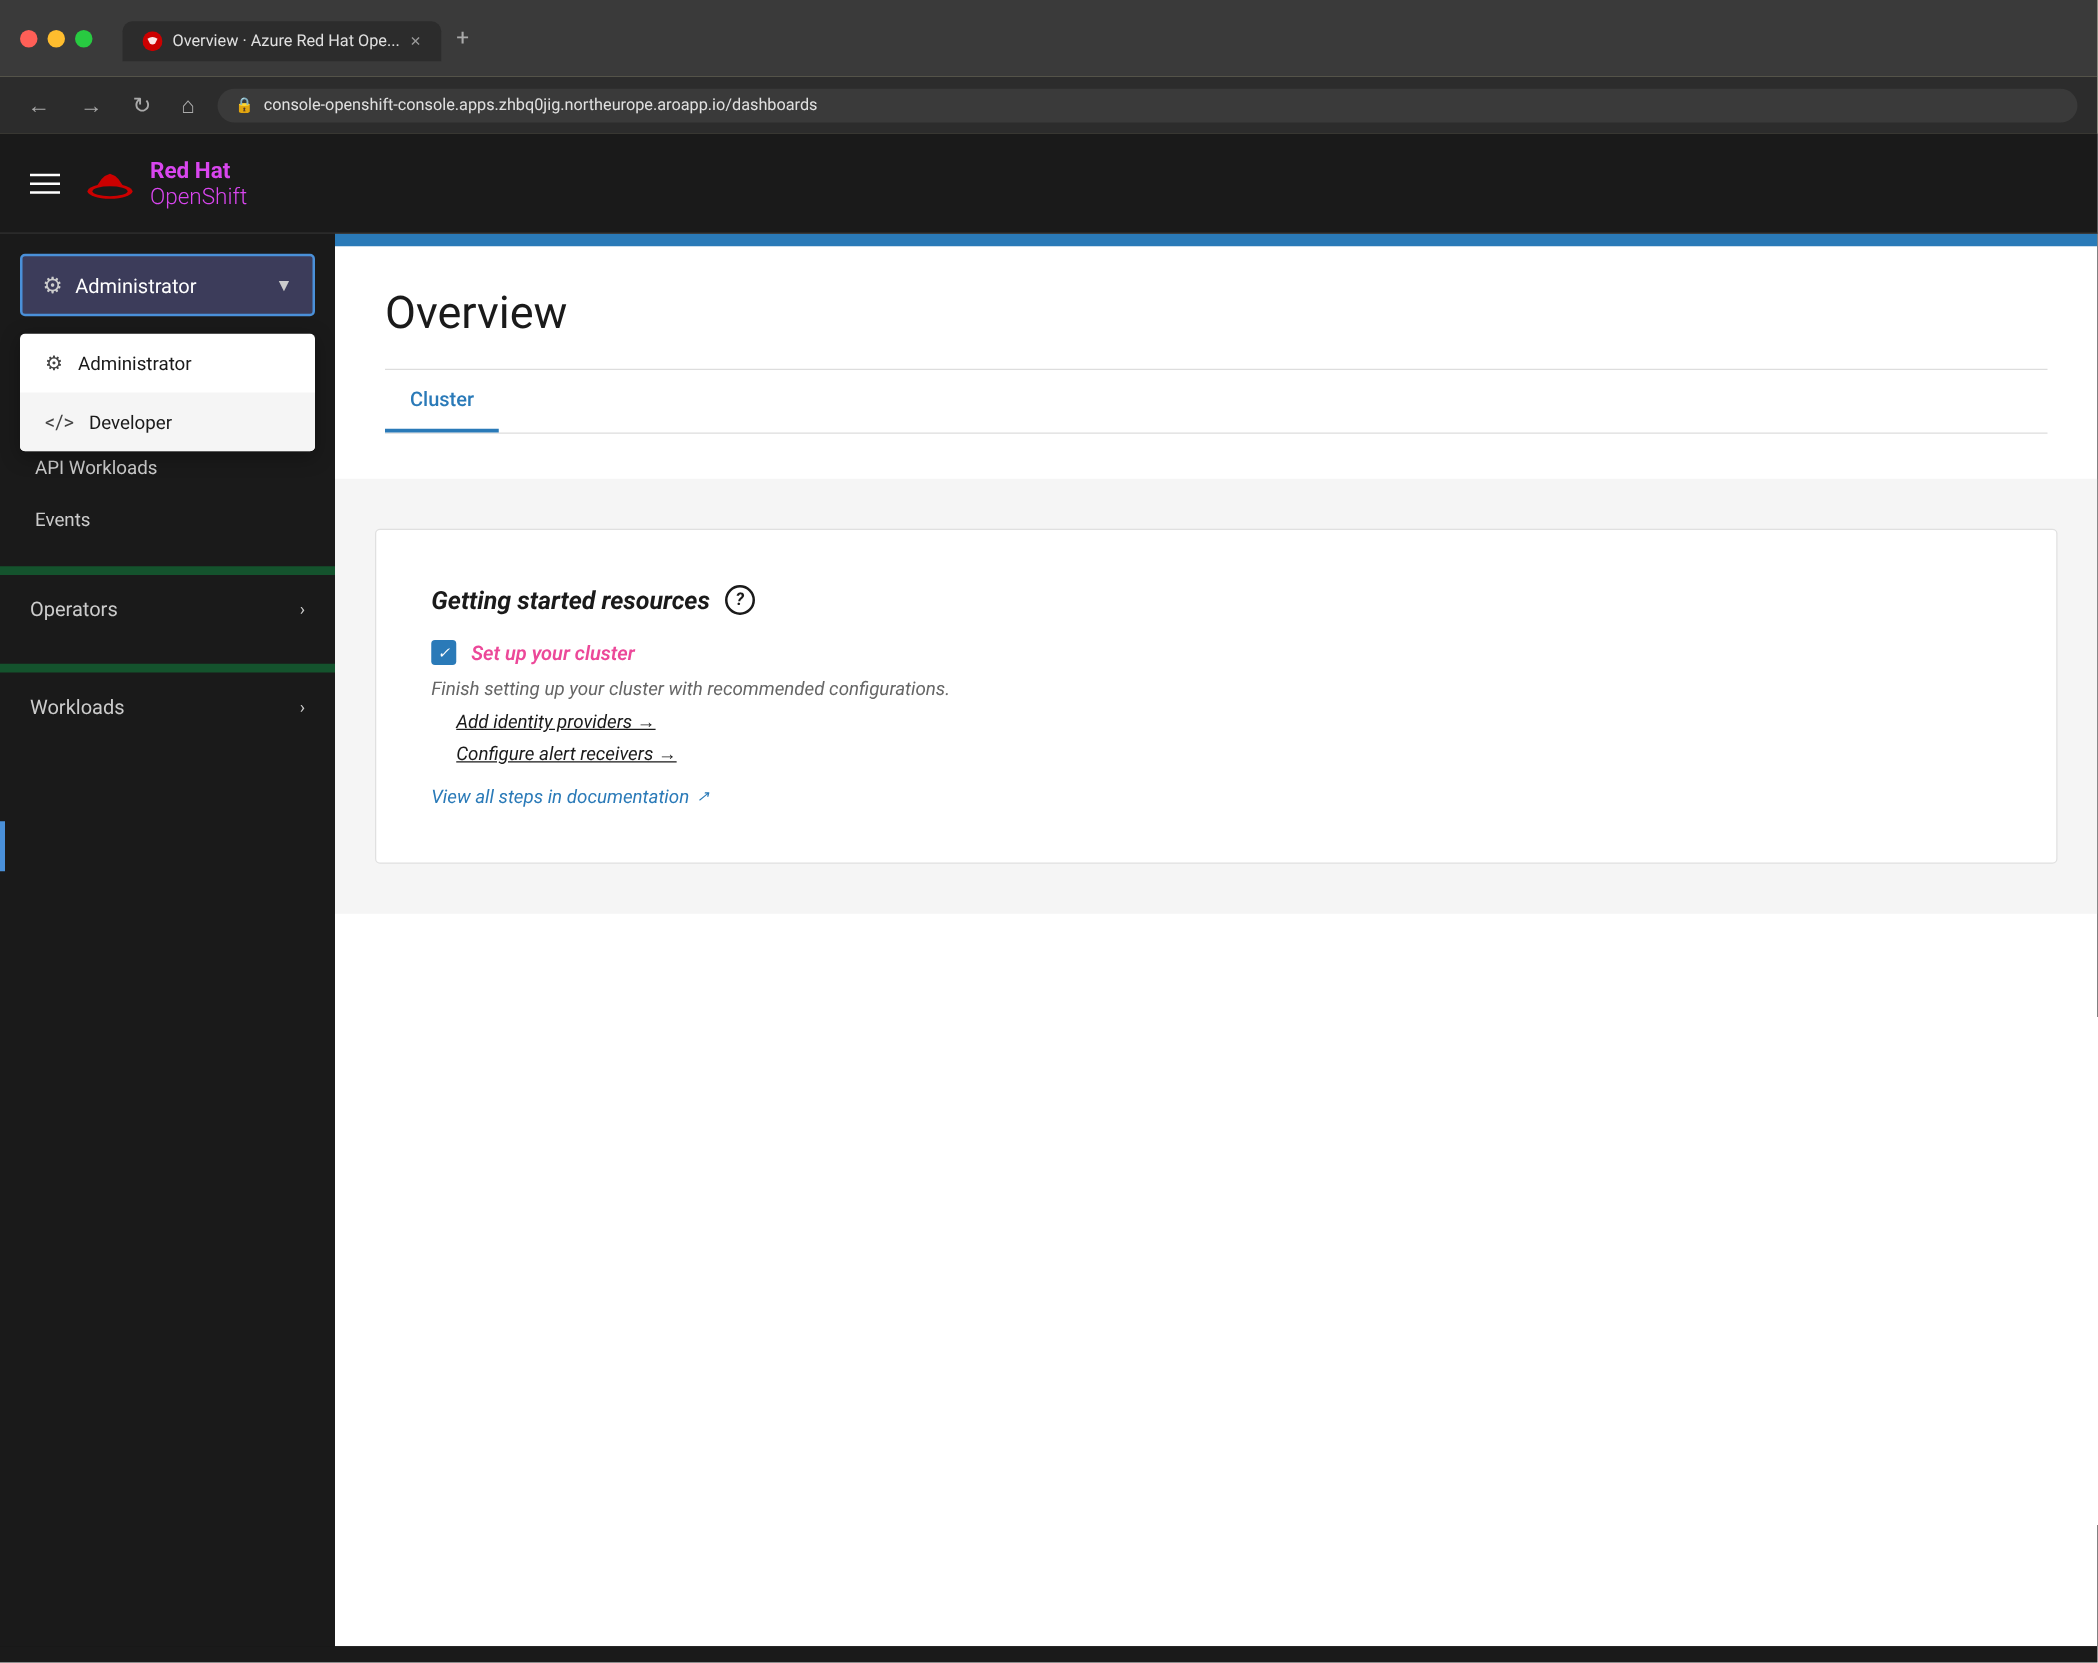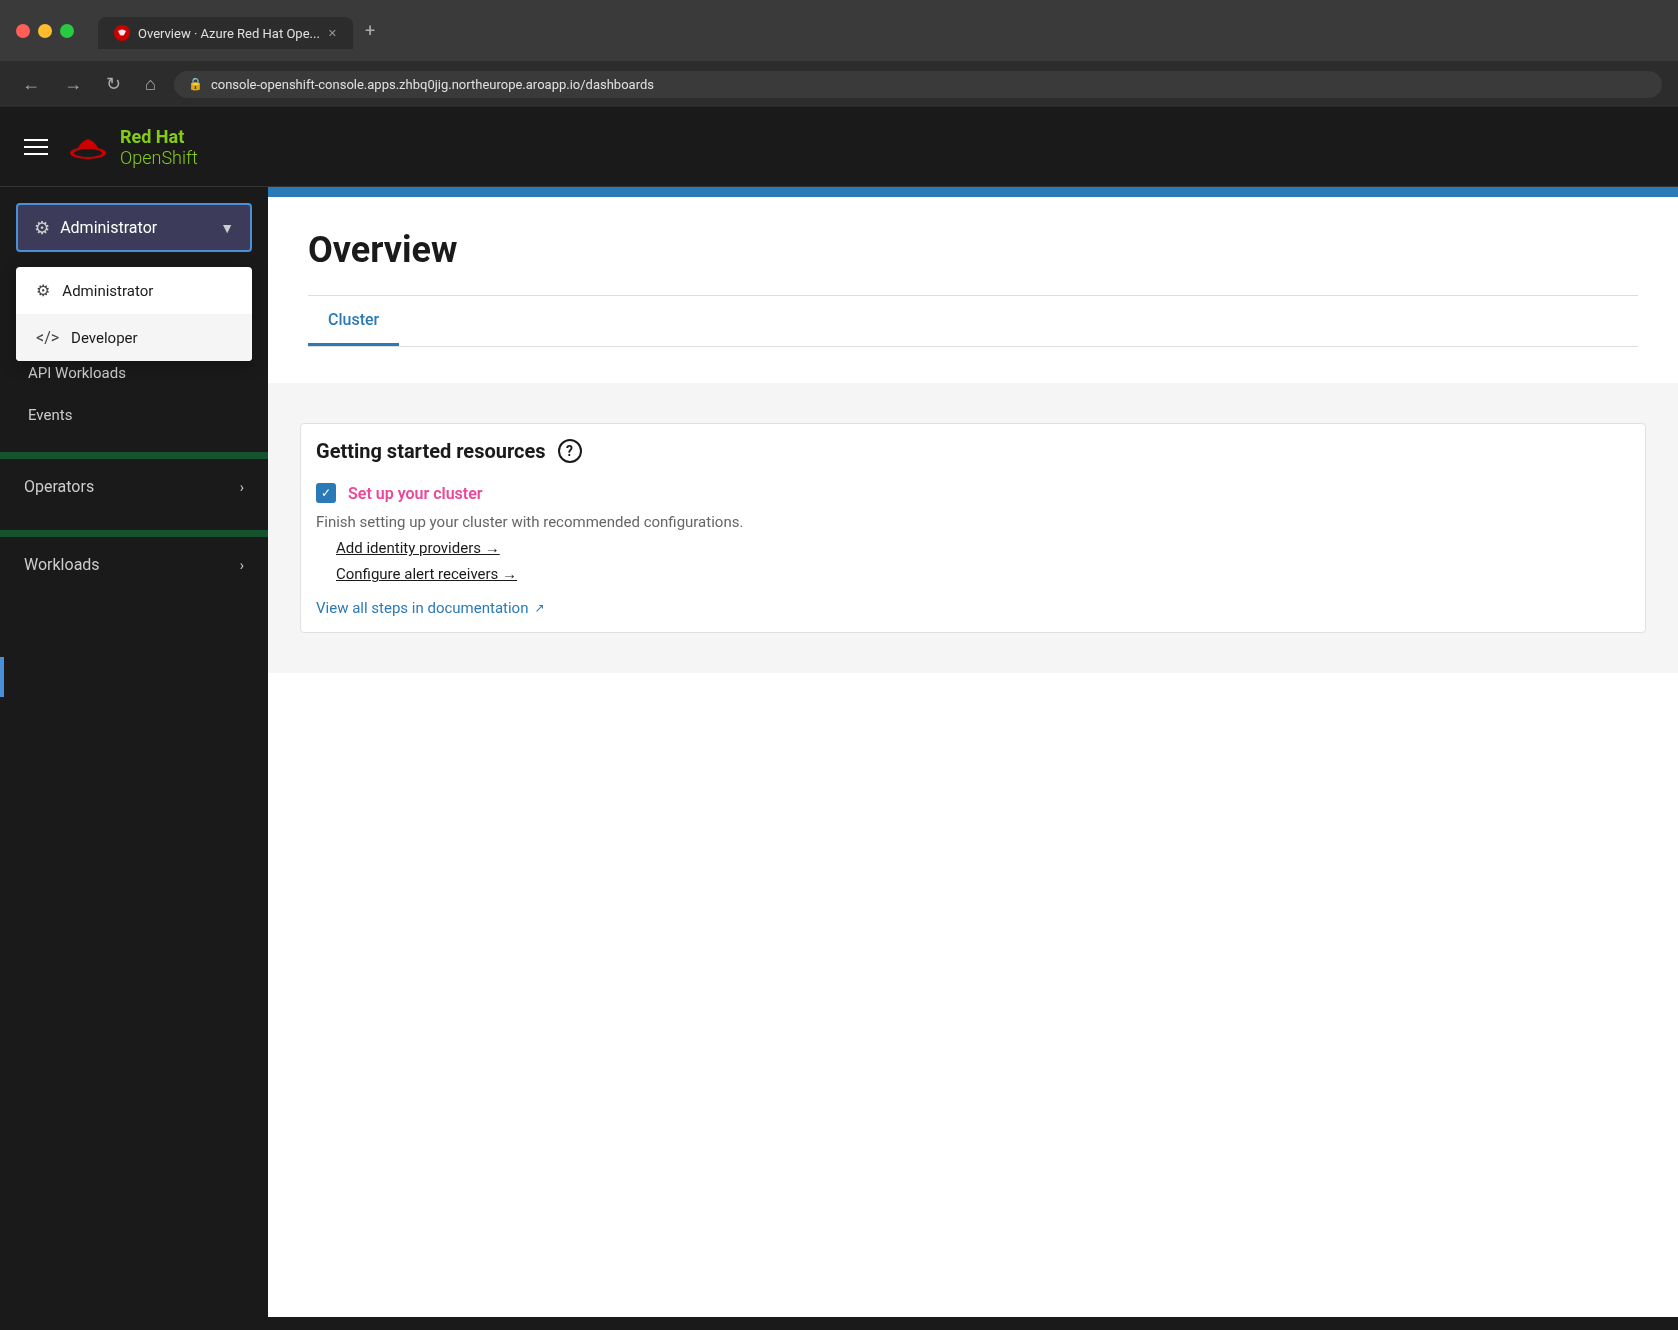--- a/index.html
+++ b/index.html
@@ -27,21 +27,21 @@
     .address-text { color: #e0e0e0; font-size: 13px; }
 
     
     .app { display: flex; flex-direction: column; height: calc(1330px - 120px); background: #1a1a1a; }
     .app-header { background: #1a1a1a; display: flex; align-items: center; padding: 16px 24px; border-bottom: 1px solid #333; height: 80px; }
     .hamburger { color: white; font-size: 20px; cursor: pointer; margin-right: 20px; display: flex; flex-direction: column; gap: 5px; }
     .hamburger span { display: block; width: 24px; height: 2px; background: white; }
     .logo-area { display: flex; align-items: center; gap: 12px; }
     .redhat-logo { display: flex; align-items: center; }
     .logo-hat { width: 40px; height: 32px; }
-    .logo-text { color: #84cc16; }
+    .logo-text { color: #d946ef; }
     .logo-text .brand { font-size: 18px; font-weight: 700; display: block; }
     .logo-text .product { font-size: 18px; font-weight: 300; display: block; }
 
     .app-body { display: flex; flex: 1; overflow: hidden; }
 
     
     .sidebar { background: #1a1a1a; width: 268px; flex-shrink: 0; overflow-y: auto; position: relative; }
 
     .perspective-selector { margin: 16px; background: #3c3c5a; border: 2px solid #4a90d9; border-radius: 4px; padding: 12px 16px; display: flex; align-items: center; gap: 10px; cursor: pointer; }
     .perspective-icon { color: #ccc; font-size: 18px; }
@@ -61,29 +61,29 @@
     .sidebar-item { padding: 12px 28px; color: #ccc; font-size: 15px; cursor: pointer; }
 
     .sidebar-section { border-top: 7px solid #14532d; margin-top: 16px; }
     .sidebar-section-item { display: flex; align-items: center; justify-content: space-between; padding: 18px 24px; color: #ccc; font-size: 16px; cursor: pointer; }
     .sidebar-section-chevron { font-size: 14px; }
 
     
     .main-content { flex: 1; background: white; overflow-y: auto; }
     .main-header-bar { background: #2a7ab8; height: 10px; }
     .main-inner { padding: 32px 40px; }
-    .page-title { font-size: 36px; font-weight: 700; color: #1a1a1a; margin-bottom: 24px; }
+    .page-title { font-size: 36px; font-weight: 400; color: #1a1a1a; margin-bottom: 24px; }
     .page-divider { border: none; border-top: 1px solid #ddd; margin-bottom: 0; }
 
     .tabs-bar { display: flex; border-bottom: 1px solid #ddd; margin-bottom: 4px; }
     .tab-item { padding: 14px 20px; font-size: 16px; cursor: pointer; color: #666; border-bottom: 3px solid transparent; }
     .tab-item.active { color: #2a7ab8; border-bottom: 3px solid #2a7ab8; font-weight: 500; }
 
     .content-section { background: #f5f5f5; padding: 24px 0; }
-    .card { background: white; margin: 16px 32px; border-radius: 4px; border: 1px solid #e0e0e0; padding: 15px; }
+    .card { background: white; margin: 16px 32px; border-radius: 4px; border: 1px solid #e0e0e0; padding: 44px; font-style: italic; }
     .card-title { font-size: 20px; font-weight: 700; color: #1a1a1a; display: flex; align-items: center; gap: 12px; margin-bottom: 20px; }
     .help-icon { width: 24px; height: 24px; border: 2px solid #1a1a1a; border-radius: 50%; display: inline-flex; align-items: center; justify-content: center; font-size: 14px; font-weight: 700; color: #1a1a1a; }
 
     .setup-item { display: flex; align-items: center; gap: 12px; margin-bottom: 10px; }
     .setup-checkbox { width: 20px; height: 20px; background: #2a7ab8; border-radius: 3px; display: flex; align-items: center; justify-content: center; color: white; font-size: 12px; flex-shrink: 0; }
     .setup-label { color: #ec4899; font-size: 16px; font-weight: 600; }
 
     .setup-desc { color: #666; font-size: 15px; margin-bottom: 6px; padding-left: 0; }
 
     .setup-link { display: block; color: #1a1a1a; font-size: 15px; margin: 8px 20px; }

